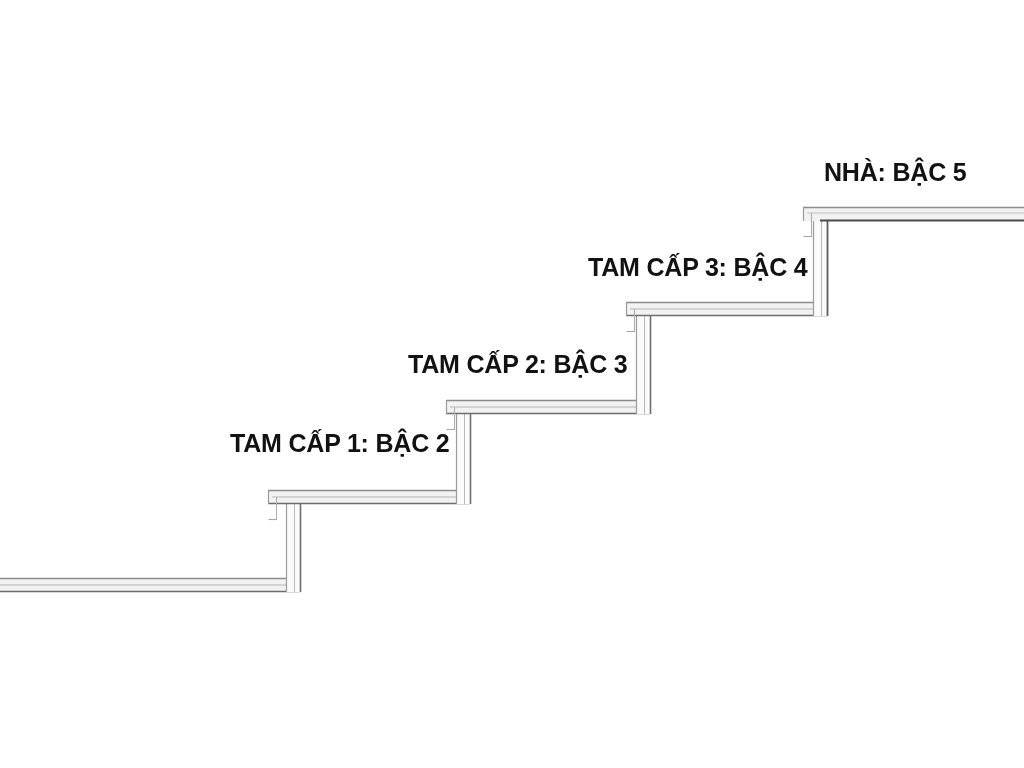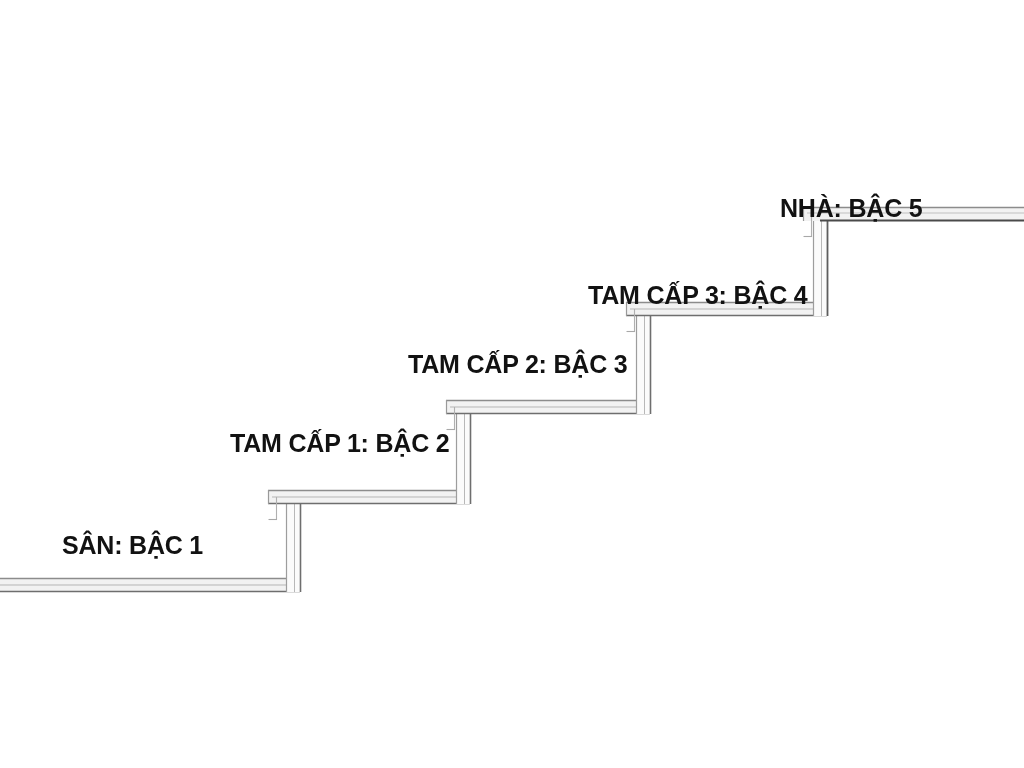--- a/index.html
+++ b/index.html
@@ -132,23 +132,22 @@
       <line x1="803" y1="207.5" x2="1029" y2="207.5" stroke="#8c8c8c" stroke-width="1.4"></line>
       <line x1="807" y1="213" x2="1029" y2="213" stroke="#c0c0c0" stroke-width="1"></line>
       <line x1="820" y1="220.5" x2="1029" y2="220.5" stroke="#4a4a4a" stroke-width="2"></line>
       <line x1="803.5" y1="207" x2="803.5" y2="221" stroke="#9a9a9a" stroke-width="1.2"></line>
       <line x1="811.5" y1="213" x2="811.5" y2="237" stroke="#b0b0b0" stroke-width="1.1"></line>
       <line x1="803.5" y1="236.5" x2="812" y2="236.5" stroke="#a8a8a8" stroke-width="1.1"></line>
     </g>
 
   </svg>
 
-  <div class="step-label" style="left:62px; top:533px;">SÂN: BẬC 1</div>
 
   <div class="step-label" style="left:230px; top:431px;">TAM CẤP 1: BẬC 2</div>
 
   <div class="step-label" style="left:408px; top:352px;">TAM CẤP 2: BẬC 3</div>
 
-  <div class="step-label" style="left:588px; top:255px;margin-top:28px;">TAM CẤP 3: BẬC 4</div>
+  <div class="step-label" style="left:588px; top:255px;">TAM CẤP 3: BẬC 4</div>
 
-  <div class="step-label" style="left:780px; top:160px;margin-top:36px;">NHÀ: BẬC 5</div>
+  <div class="step-label" style="left:824px; top:160px;">NHÀ: BẬC 5</div>
 
 </div>
 
 </body></html>

